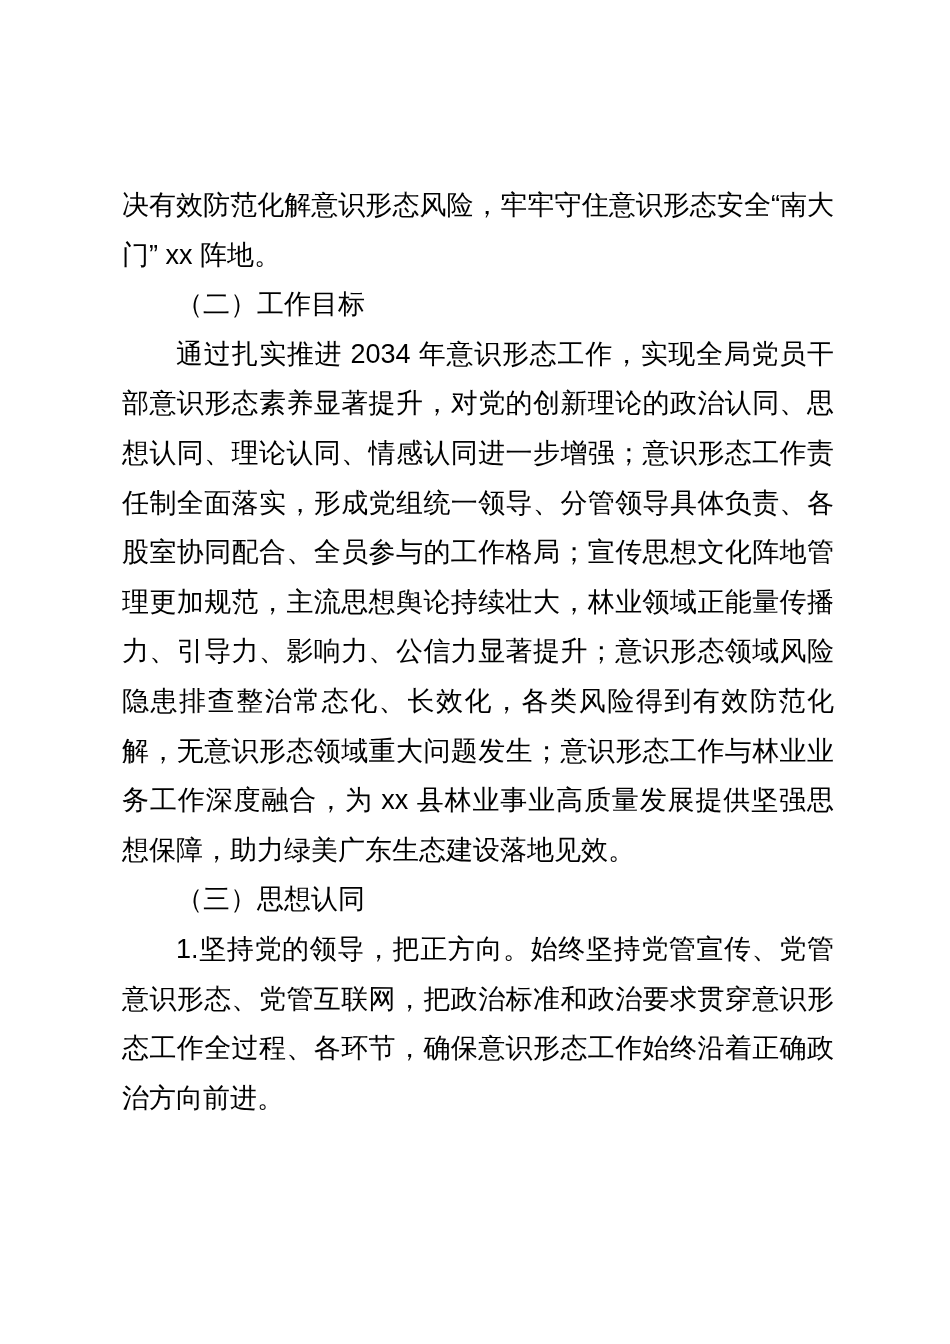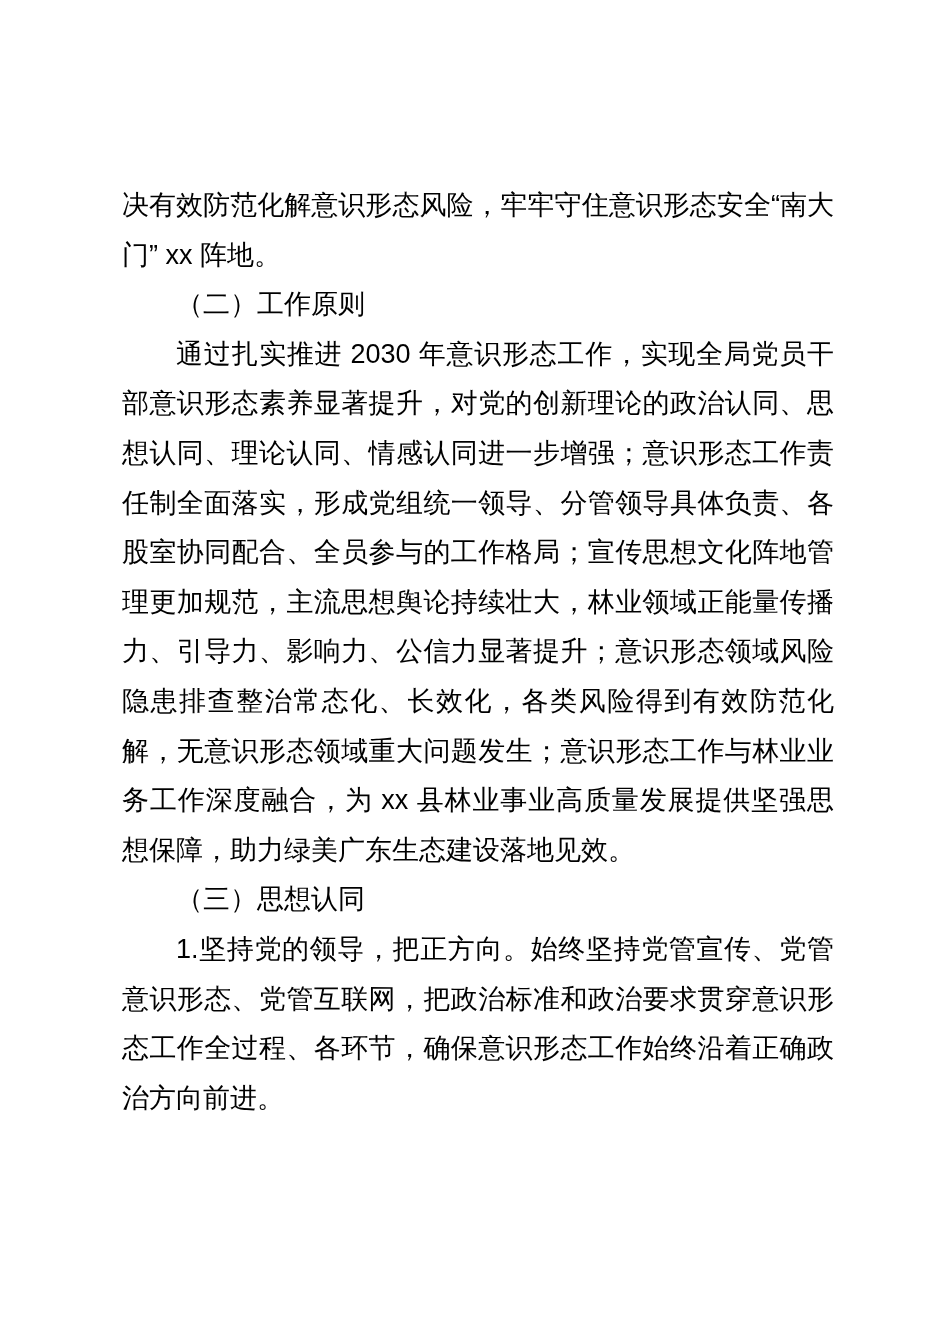--- a/index.html
+++ b/index.html
@@ -38,18 +38,18 @@
     .para.indent {
       text-indent: 2em;
     }
   </style>
 </head>
 <body>
 
 <div class="page">
   <div class="doc-body">
     <p class="para">决有效防范化解意识形态风险，牢牢守住意识形态安全“南大门” xx 阵地。</p>
-    <p class="para indent">（二）工作原则</p>
-    <p class="para indent">通过扎实推进 2030 年意识形态工作，实现全局党员干部意识形态素养显著提升，对党的创新理论的政治认同、思想认同、理论认同、情感认同进一步增强；意识形态工作责任制全面落实，形成党组统一领导、分管领导具体负责、各股室协同配合、全员参与的工作格局；宣传思想文化阵地管理更加规范，主流思想舆论持续壮大，林业领域正能量传播力、引导力、影响力、公信力显著提升；意识形态领域风险隐患排查整治常态化、长效化，各类风险得到有效防范化解，无意识形态领域重大问题发生；意识形态工作与林业业务工作深度融合，为 xx 县林业事业高质量发展提供坚强思想保障，助力绿美广东生态建设落地见效。</p>
+    <p class="para indent">（二）工作目标</p>
+    <p class="para indent">通过扎实推进 2034 年意识形态工作，实现全局党员干部意识形态素养显著提升，对党的创新理论的政治认同、思想认同、理论认同、情感认同进一步增强；意识形态工作责任制全面落实，形成党组统一领导、分管领导具体负责、各股室协同配合、全员参与的工作格局；宣传思想文化阵地管理更加规范，主流思想舆论持续壮大，林业领域正能量传播力、引导力、影响力、公信力显著提升；意识形态领域风险隐患排查整治常态化、长效化，各类风险得到有效防范化解，无意识形态领域重大问题发生；意识形态工作与林业业务工作深度融合，为 xx 县林业事业高质量发展提供坚强思想保障，助力绿美广东生态建设落地见效。</p>
     <p class="para indent">（三）思想认同</p>
     <p class="para indent">1.坚持党的领导，把正方向。始终坚持党管宣传、党管意识形态、党管互联网，把政治标准和政治要求贯穿意识形态工作全过程、各环节，确保意识形态工作始终沿着正确政治方向前进。</p>
   </div>
 </div>
 
 </body></html>

